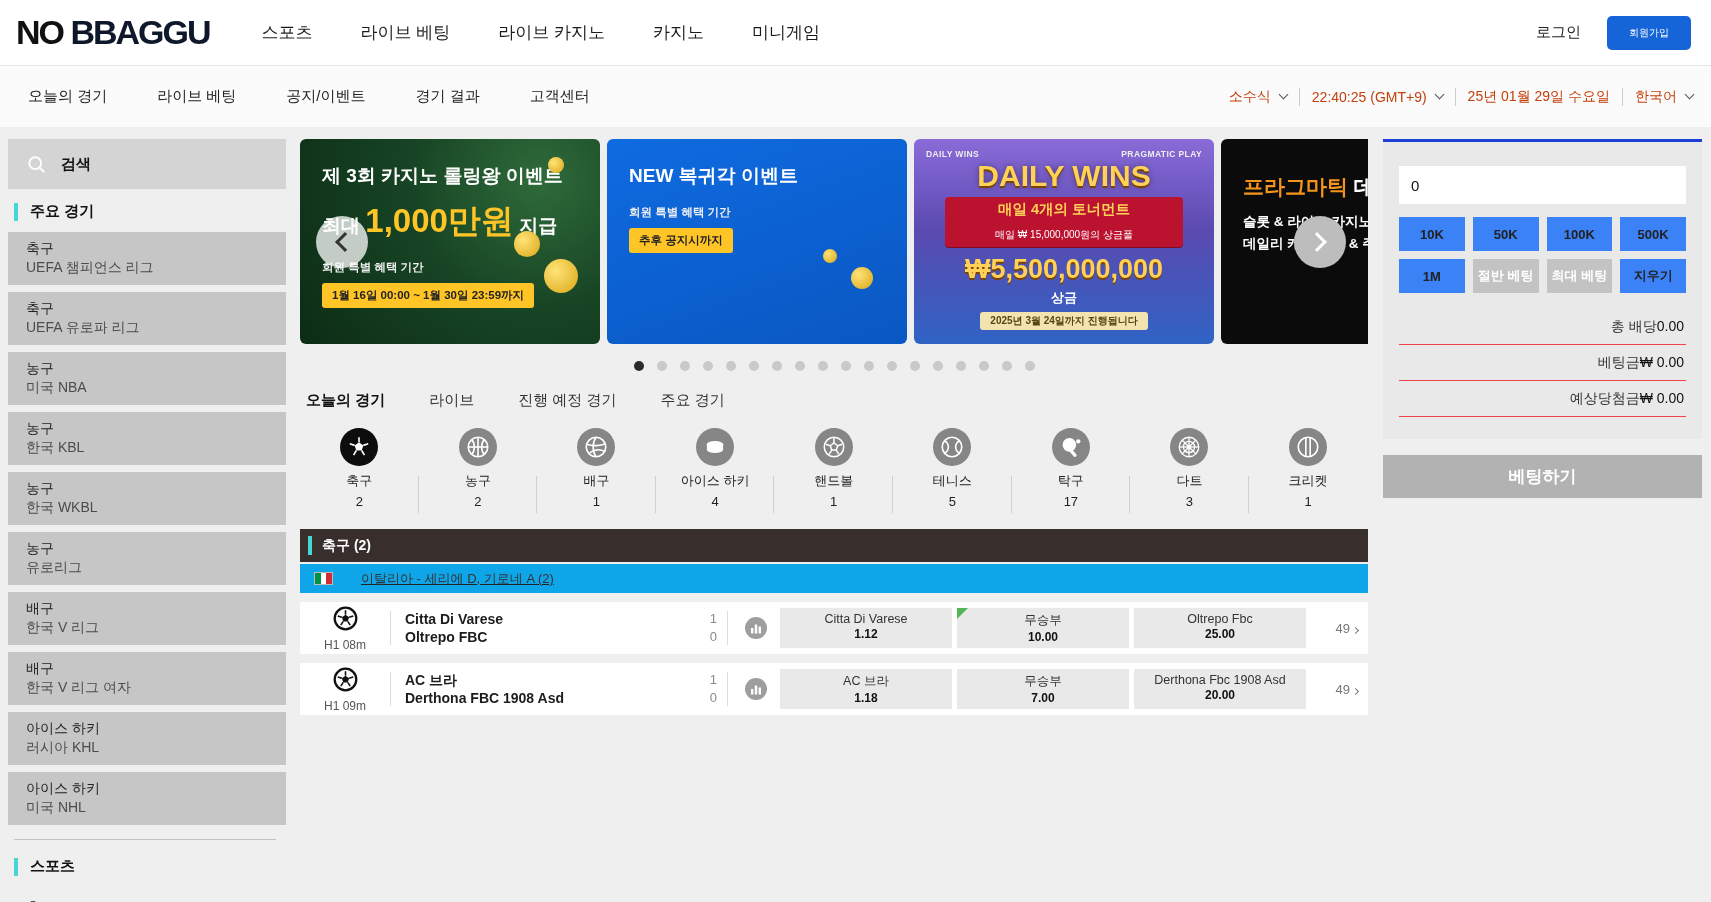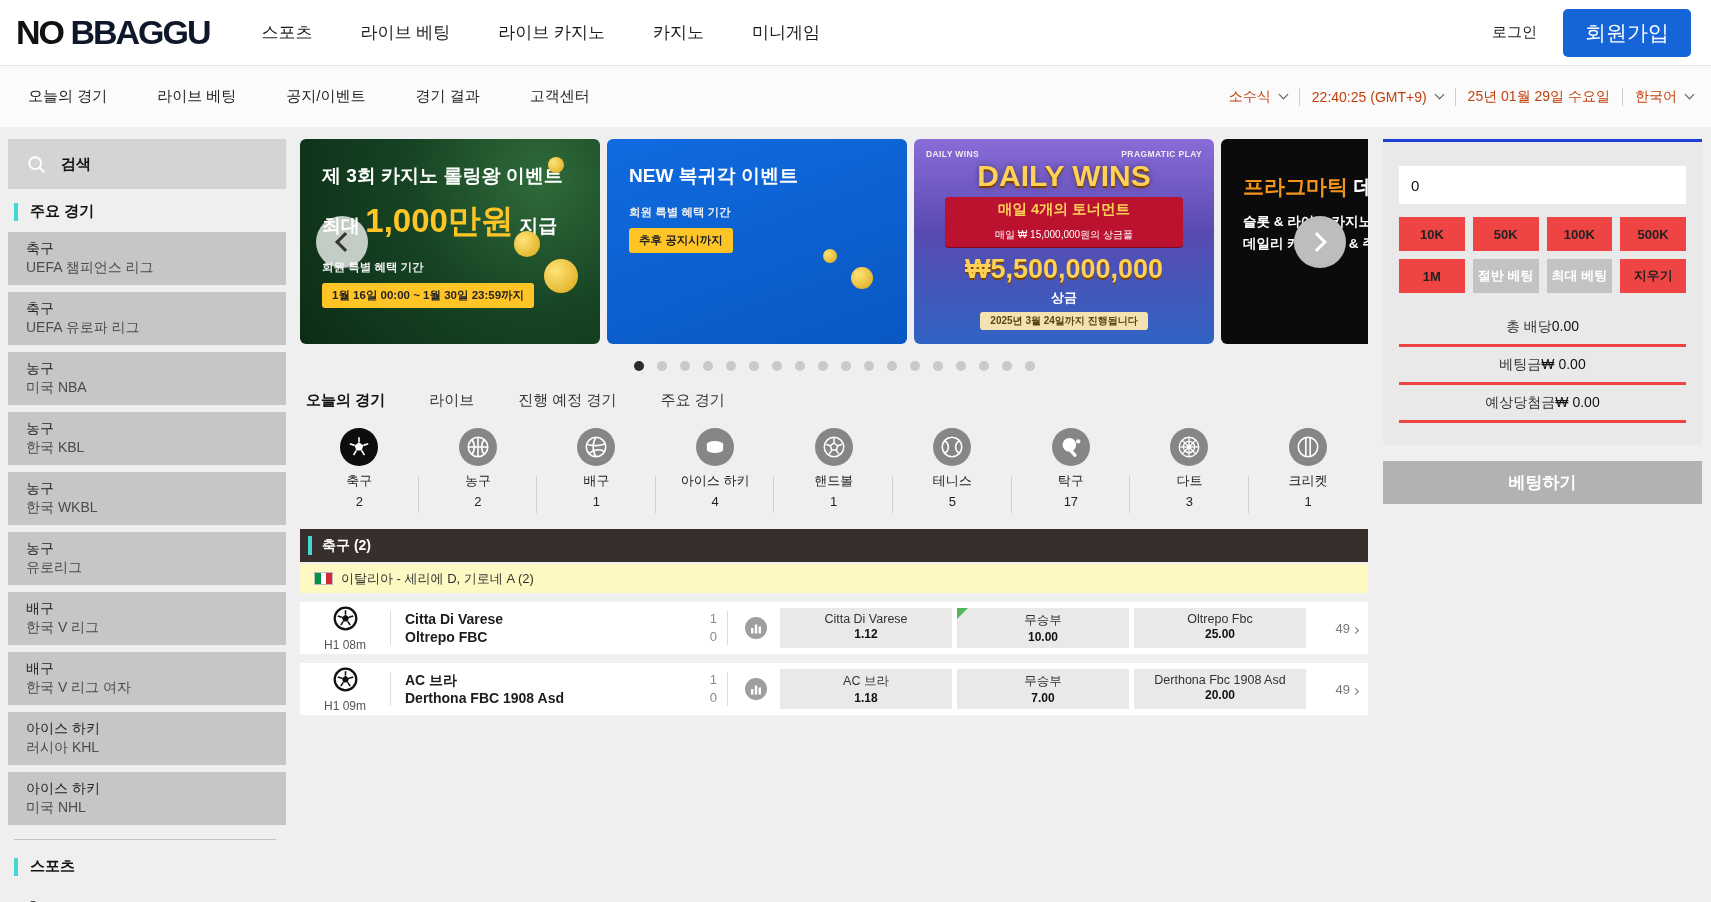--- a/index.html
+++ b/index.html
@@ -8,21 +8,21 @@
 
   
   .topbar { height:65px; background:#fff; display:flex; align-items:center; padding:0 20px 0 16px; }
   .logo { font-weight:900; font-size:34px; letter-spacing:-2px; white-space:nowrap; }
   .logo .no { color:#111; }
   .logo .rest { color:#0f172a; }
   .main-nav { display:flex; gap:48px; margin-left:52px; }
   .main-nav span { font-size:17px; color:#1b1b1b; cursor:pointer; }
   .auth { margin-left:auto; display:flex; align-items:center; gap:26px; }
   .login { font-size:15px; color:#222; cursor:pointer; }
-  .signup { background:#1565d8; color:#fff; font-size:21px; padding:10px 22px; border-radius:5px; border:none; cursor:pointer; }
+  .signup { background:#1565d8; color:#fff; font-size:10px; padding:10px 22px; border-radius:5px; border:none; cursor:pointer; }
 
   
   .subbar { height:62px; background:#fbfbfb; border-top:1px solid #e6e6e6; display:flex; align-items:center; padding:0 18px 0 28px; }
   .subbar .links { display:flex; gap:50px; }
   .subbar .links span { font-size:15px; color:#222; cursor:pointer; }
   .subbar .meta { margin-left:auto; display:flex; align-items:center; gap:12px; color:#c2410c; font-size:14px; }
   .meta .grp { display:flex; align-items:center; gap:9px; cursor:pointer; }
   .meta .vdiv { width:1px; height:18px; background:#ccc; }
   .chev { width:7px; height:7px; border-right:1.8px solid #555; border-bottom:1.8px solid #555; transform:rotate(45deg); display:inline-block; margin-top:-4px; }
 
@@ -87,21 +87,21 @@
   .sport-cell { width:118.6px; text-align:center; position:relative; padding-bottom:4px; cursor:pointer; }
   .sport-cell:not(:last-child)::after { content:''; position:absolute; right:0; top:48px; bottom:0; width:1px; background:#cfcfcf; }
   .sport-ico { width:38px; height:38px; border-radius:50%; background:#868686; margin:0 auto; display:flex; align-items:center; justify-content:center; }
   .sport-cell.active .sport-ico { background:#0d0d0d; }
   .sport-label { font-size:13px; color:#222; margin-top:6px; white-space:nowrap; }
   .sport-count { font-size:13px; color:#222; margin-top:4px; }
 
   .section-head { margin-top:16px; background:#382f2c; height:33px; display:flex; align-items:center; }
   .section-head .bar { width:4px; height:19px; background:#45d7d2; margin:0 10px 0 8px; }
   .section-head b { color:#fff; font-size:14px; }
-  .league-row { background:#fef9c3; height:29px; display:flex; align-items:center; gap:8px; padding:0 14px; margin-top:2px; }
+  .league-row { background:#0ea5e9; height:29px; display:flex; align-items:center; gap:28px; padding:0 14px; margin-top:2px;text-decoration:underline; }
   .flag { width:19px; height:13px; display:flex; border:1px solid #bbb; flex:none; }
   .flag i { flex:1; } .flag .g{background:#009246;} .flag .w{background:#fff;} .flag .r{background:#ce2b37;}
   .league-row span { font-size:13px; color:#333; }
 
   .match { background:#fff; margin-top:9px; height:52px; display:flex; align-items:center; padding:0 10px 0 14px; }
   .m-left { width:62px; text-align:center; flex:none; }
   .m-period { font-size:12px; color:#555; margin-top:2px; }
   .m-sep { width:1px; height:34px; background:#ddd; margin:0 14px; flex:none; }
   .m-teams { flex:1; }
   .m-teams div { font-size:14px; font-weight:700; color:#1c1c1c; line-height:18px; white-space:nowrap; overflow:hidden; }
@@ -116,24 +116,24 @@
   .m-more { width:52px; text-align:right; flex:none; font-size:13px; color:#777; cursor:pointer; white-space:nowrap; }
   .m-more .ch { width:5px; height:5px; border-right:1.6px solid #777; border-bottom:1.6px solid #777; display:inline-block; transform:rotate(-45deg); margin-left:3px; }
 
   
   .betslip { width:319px; flex:none; margin-left:1px; }
   .bs-header { background:#b0b0b0; height:30px; display:flex; align-items:center; justify-content:center; color:#fff; font-size:13px; font-weight:700; cursor:pointer; }
   .bs-blue { height:3px; background:#1c3fd8; }
   .bs-body { background:#e9e9e9; padding:24px 16px 22px; }
   .bs-input { width:100%; height:38px; border:none; background:#fff; font-size:15px; padding:0 12px; color:#111; outline:none; }
   .bs-grid { display:grid; grid-template-columns:repeat(4,1fr); gap:8px; margin-top:13px; }
-  .bs-grid button { height:34px; border:none; background:#ef4444; font-size:13px; font-weight:700; color:#222; cursor:pointer; font-family:inherit; }
+  .bs-grid button { height:34px; border:none; background:#3b82f6; font-size:13px; font-weight:700; color:#222; cursor:pointer; font-family:inherit; }
   .bs-grid button.gray { background:#c3c3c3; color:#fff; }
   .bs-summary { margin-top:16px; }
-  .bs-row { display:flex; justify-content:center; padding:9px 2px 8px; border-bottom:3px solid #ef4444; }
+  .bs-row { display:flex; justify-content:flex-end; padding:9px 2px 8px; border-bottom:1px solid #ef4444; }
   .bs-row .l { font-size:14px; color:#333; }
   .bs-row .v { font-size:14px; color:#111; }
   .bet-btn { margin-top:16px; background:#b2b2b2; height:43px; display:flex; align-items:center; justify-content:center; color:#fff; font-size:17px; font-weight:700; cursor:pointer; }
 </style>
 </head>
 <body>
 
 <header class="topbar">
   <div class="logo"><span class="no">NO</span> <span class="rest">BBAGGU</span></div>
   <nav class="main-nav">

